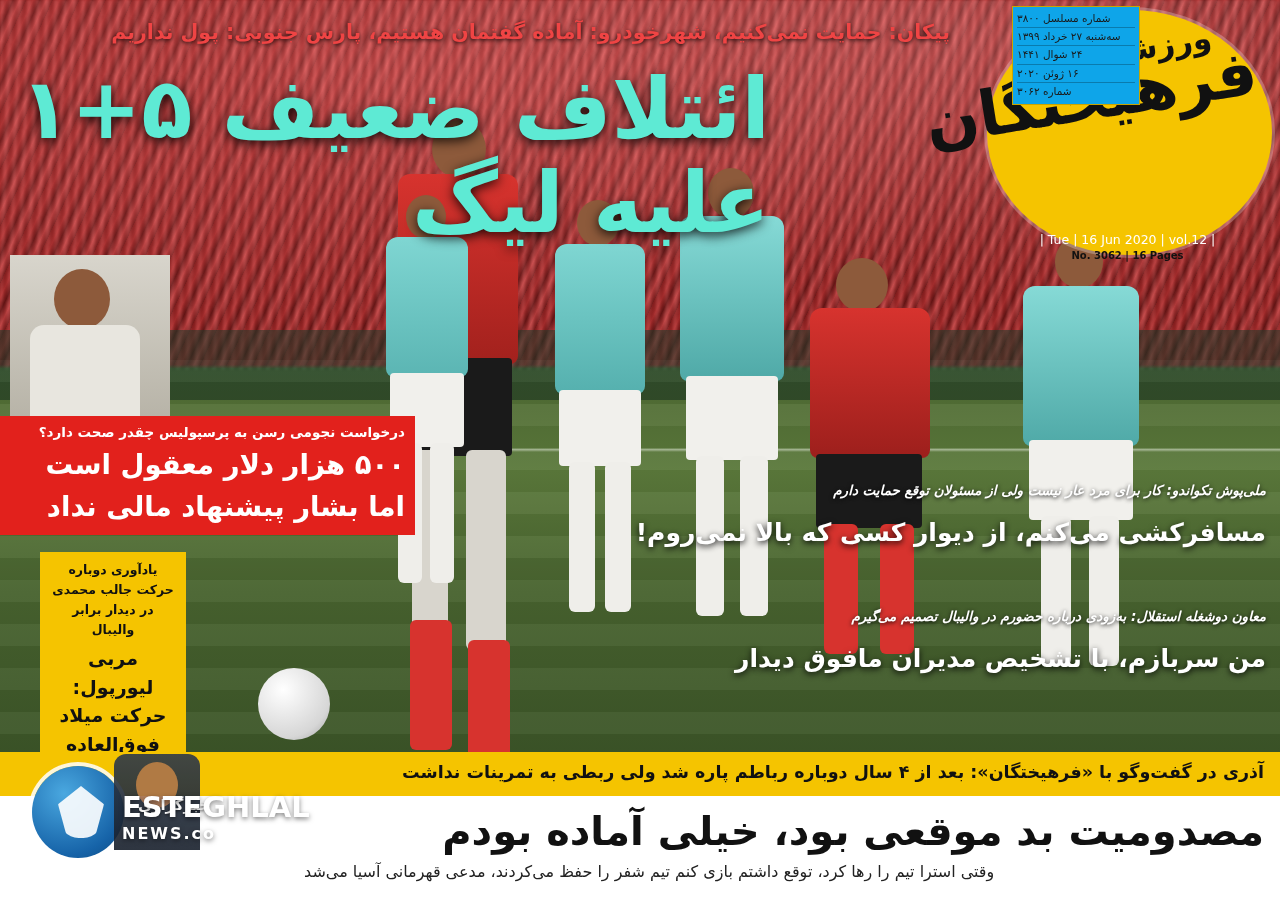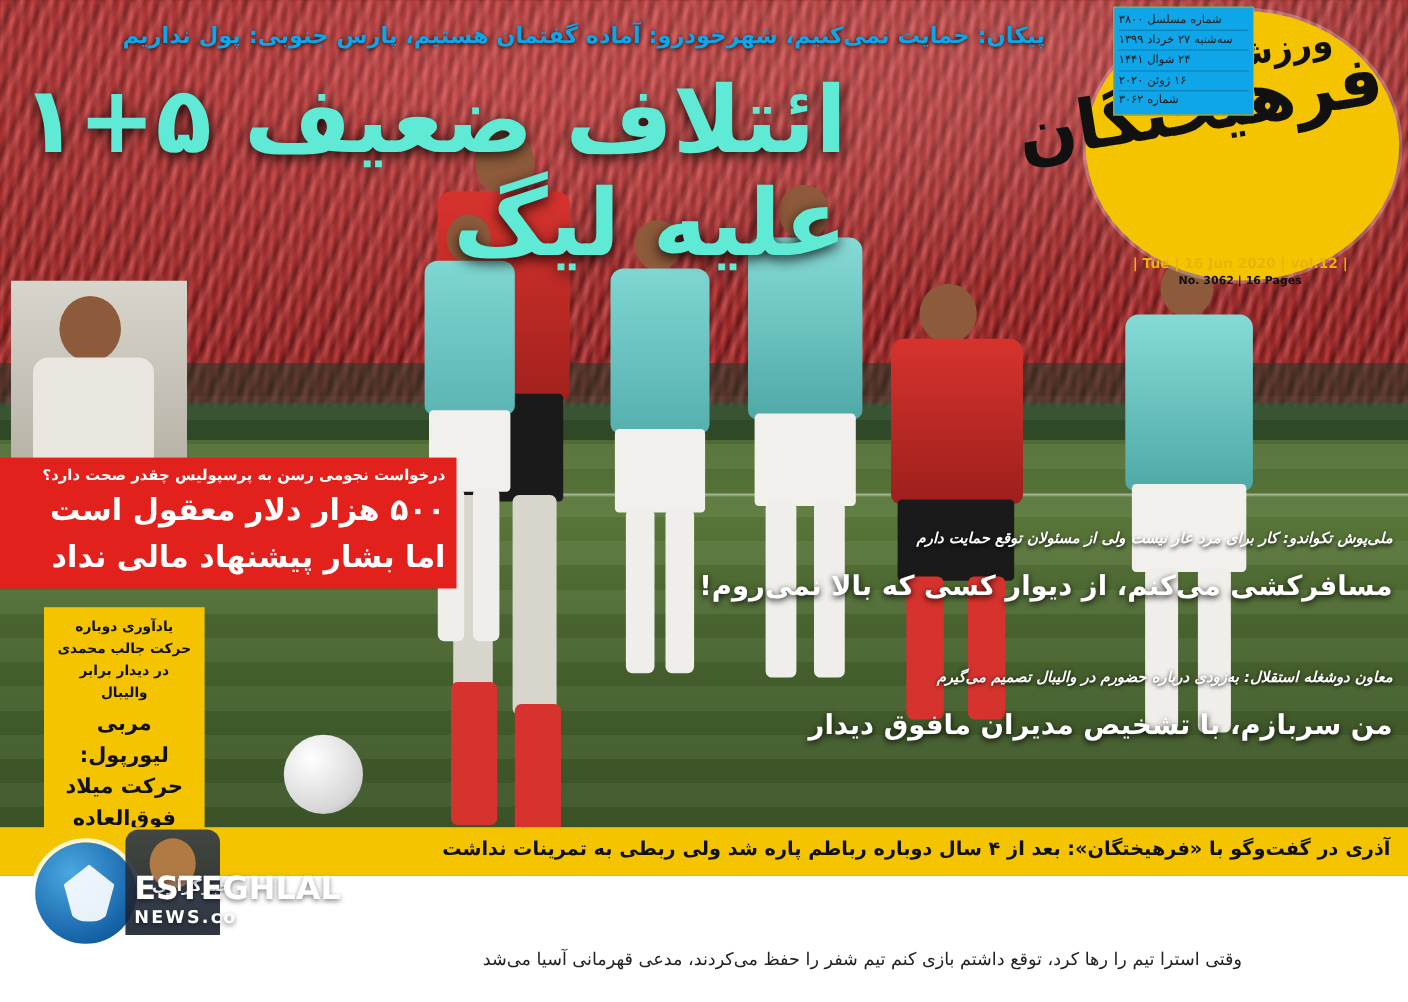--- a/index.html
+++ b/index.html
@@ -62,39 +62,39 @@
     font-size:63px;font-weight:bold;color:#111;line-height:1;
     transform:rotate(-9deg);
     font-family:"DejaVu Sans","Liberation Sans",sans-serif;
   }
   .mast-sub{
     position:absolute;right:60px;top:18px;font-size:31px;font-weight:bold;color:#111;
     transform:rotate(-9deg);
   }
   .mast-en{
     position:absolute;right:22px;top:222px;width:245px;text-align:center;
-    font-size:12.5px;color:#eab308;font-weight:bold;direction:ltr;
+    font-size:12.5px;color:#ffffff;font-weight:normal;direction:ltr;
   }
   .mast-en2{
     position:absolute;right:22px;top:240px;width:245px;text-align:center;
     font-size:10px;color:#111;font-weight:bold;direction:ltr;
   }
   .datebox{
     position:absolute;right:140px;top:6px;width:118px;
     background:#0ea5e9;border:1px solid #c9a500;
     padding:3px 4px 4px;text-align:left;line-height:1.45;
     font-size:10.5px;color:#1a1a1a;
   }
   .datebox div{border-bottom:1px solid rgba(0,0,0,.25);padding:1px 0;}
   .datebox div:last-child{border-bottom:none;}
 
   
   .topstrip{
     position:absolute;right:330px;top:20px;width:930px;text-align:right;
-    color:#0ea5e9;font-size:20.5px;font-weight:bold;text-shadow:0 1px 4px rgba(0,0,0,.85);
+    color:#ef4444;font-size:20.5px;font-weight:bold;text-shadow:0 1px 4px rgba(0,0,0,.85);
   }
   .main-head{
     position:absolute;right:510px;top:62px;width:752px;text-align:right;
     color:#5eead4;font-weight:bold;font-size:84px;line-height:1.12;
     text-shadow:0 3px 12px rgba(0,0,0,.85);
     letter-spacing:-1px;
   }
 
   
   .red-box{
@@ -131,21 +131,21 @@
     font-size:17.5px;font-weight:bold;color:#111;
   }
   .bottom-white{
     position:absolute;left:0;top:796px;width:1280px;height:115px;background:#fff;
   }
   .bottom-head{
     position:absolute;right:16px;top:808px;width:960px;text-align:right;
     font-size:40px;font-weight:bold;color:#111;
   }
   .bottom-sub{
-    position:absolute;right:16px;top:862px;width:960px;text-align:center;
+    position:absolute;right:16px;top:862px;width:960px;text-align:left;
     font-size:16px;color:#222;
   }
 
   
   .wm{
     position:absolute;left:18px;top:760px;width:260px;height:120px;
   }
   .wm-ball{
     position:absolute;left:14px;top:6px;width:92px;height:92px;border-radius:50%;
     background:radial-gradient(circle at 35% 30%,#4aa8e0,#1663a8 70%,#0d4a80);
@@ -282,20 +282,21 @@
 
   <div class="side-block" style="right:14px;top:608px;width:640px;">
     <div class="side-kicker">معاون دوشغله استقلال: به‌زودی درباره حضورم در والیبال تصمیم می‌گیرم</div>
     <div class="side-head">من سربازم، با تشخیص مدیران مافوق دیدار</div>
   </div>
 
   <div class="bottom-bar">
     <div class="txt">آذری در گفت‌وگو با «فرهیختگان»: بعد از ۴ سال دوباره رباطم پاره شد ولی ربطی به تمرینات نداشت</div>
   </div>
   <div class="bottom-white"></div>
+  <div class="bottom-head">مصدومیت بد موقعی بود، خیلی آماده بودم</div>
   <div class="bottom-sub">وقتی استرا تیم را رها کرد، توقع داشتم بازی کنم        تیم شفر را حفظ می‌کردند، مدعی قهرمانی آسیا می‌شد</div>
 
   <div class="wm">
     <div class="wm-ball"></div>
     <div class="wm-face">
         <div class="h"></div>
       </div>
     <div class="wm-fa">خبرگزاری</div>
     <div class="wm-txt">
       <span>ESTEGHLAL</span>

